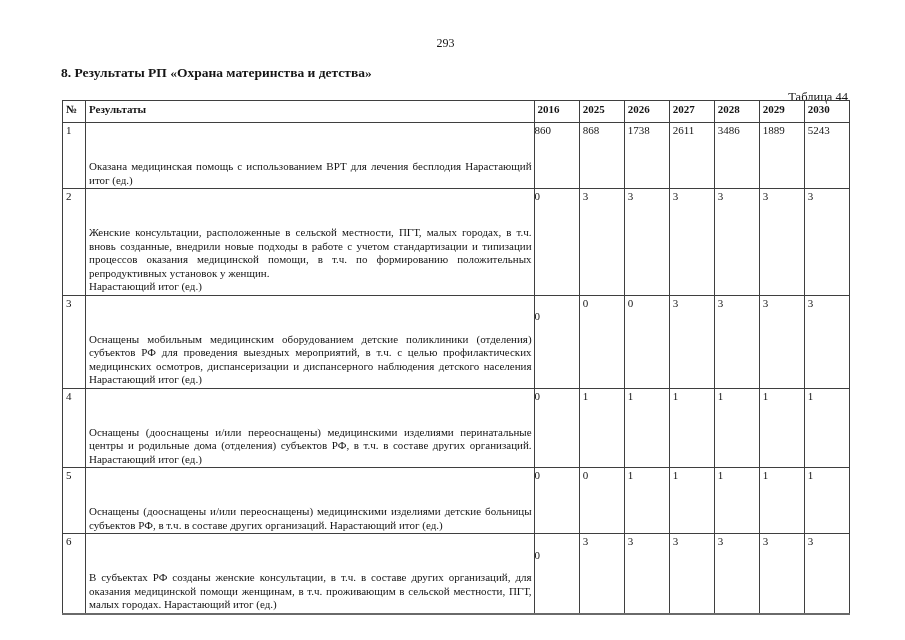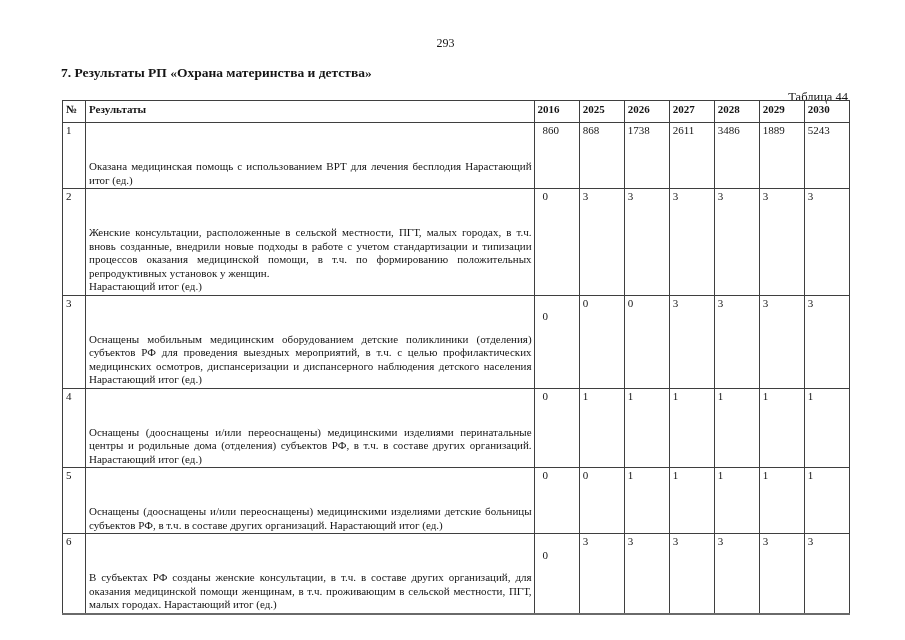--- a/index.html
+++ b/index.html
@@ -33,34 +33,34 @@
   table.results thead th{
     font-weight:bold;text-align:left;height:18px;padding-top:2px;
   }
   col.c-num{width:23px;}
   col.c-res{width:448px;}
   col.c-year{width:45px;}
   td.num{padding-left:2px;}
   th.num{padding-left:2px;}
   td.res .txt{text-align:justify;margin-top:36px;}
   td.val{padding-left:2px;}
-  td.val.first{padding-left:8px;}
+  td.val.first{padding-left:0;}
   td.val.down1{padding-top:14.5px;}
   tr.r1{height:36px;}
   tr.r2{height:80px;}
   tr.r3{height:60px;}
   tr.r4{height:52px;}
   tr.r5{height:46px;}
   tr.r6{height:66px;}
 </style>
 </head>
 <body>
 
 <div class="pagenum">293</div>
-<div class="heading">7. Результаты РП «Охрана материнства и детства»</div>
+<div class="heading">8. Результаты РП «Охрана материнства и детства»</div>
 <div class="caption">Таблица 44</div>
 
 <table class="results">
   <colgroup>
     <col class="c-num">
       <col class="c-res">
     <col class="c-year">
       <col class="c-year">
       <col class="c-year">
       <col class="c-year">

